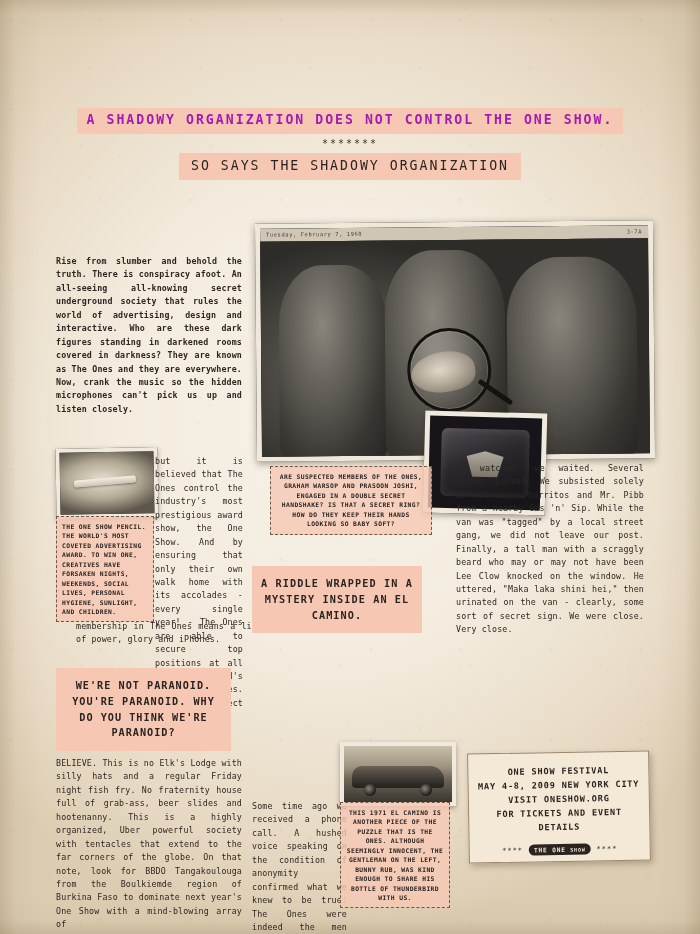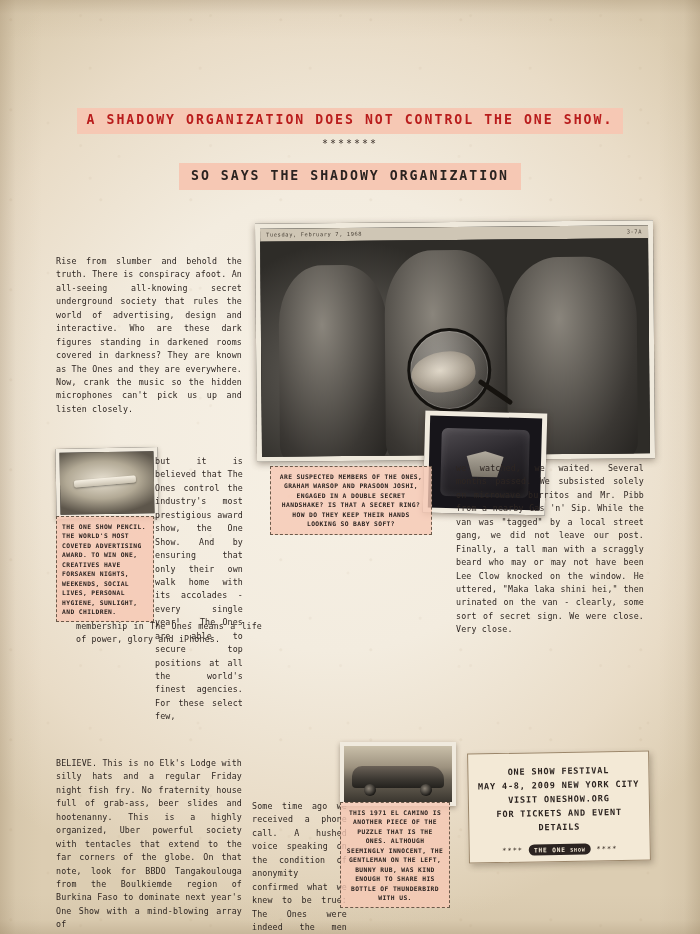--- a/index.html
+++ b/index.html
@@ -57,58 +57,58 @@
   .headline-block {
     position: absolute;
     left: 0;
     right: 0;
     top: 108px;
     text-align: center;
   }
   .hl-band {
     display: inline-block;
     background: #f6c8b4;
-    color: #b91c1c;
+    color: #a21caf;
     font-size: 13.2px;
     letter-spacing: 2.0px;
     font-weight: bold;
     padding: 4px 10px 5px 10px;
     line-height: 1.25;
   }
   .hl-stars {
     margin-top: 4px;
     font-size: 10px;
     letter-spacing: 2px;
     color: #3a2f28;
   }
   .hl-band2 {
     display: inline-block;
     background: #f6c8b4;
     color: #2b2320;
     font-size: 13.2px;
     letter-spacing: 2.0px;
-    font-weight: bold;
+    font-weight: normal;
     padding: 3px 12px 5px 12px;
     line-height: 1.5;
-    margin-top: 14px;
+    margin-top: 4px;
   }
 
   
   .col {
     position: absolute;
     font-size: 8.3px;
     line-height: 1.62;
     letter-spacing: 0.15px;
     text-align: justify;
     color: #2e2622;
   }
   .col p { margin: 0 0 8px 0; }
   .col p.indent { text-indent: 14px; }
 
-  #col-left-top   { left: 56px;  top: 255px;  width: 186px; }
+  #col-left-top   { left: 56px;  top: 255px;  width: 186px; font-weight: bold; }
   #col-left-wrap  { left: 155px; top: 455px;  width: 88px; }
   #col-left-after { left: 56px;  top: 620px;  width: 186px; margin-left: 20px; }
   #col-left-bot   { left: 56px;  top: 757px;  width: 186px; }
   #col-mid        { left: 252px; top: 646px;  width: 196px; }
   #col-mid-narrow { left: 252px; top: 800px;  width: 95px; }
   #col-right      { left: 456px; top: 462px;  width: 188px; }
 
   
   .peach {
     position: absolute;
@@ -406,26 +406,28 @@
   </div>
 
   <div class="col" id="col-left-wrap">
     <p>but it is believed that The Ones control the industry's most prestigious award show, the One Show. And by ensuring that only their own walk home with its accolades - every single year! - The Ones are able to secure top positions at all the world's finest agencies. For these select few,</p>
   </div>
 
   <div class="col" id="col-left-after">
     <p>membership in The Ones means a life of power, glory and iPhones.</p>
   </div>
 
+  <div class="peach" id="paranoid-box">WE'RE NOT PARANOID. YOU'RE PARANOID. WHY DO YOU THINK WE'RE PARANOID?</div>
 
   <div class="col" id="col-left-bot">
     <p>BELIEVE. This is no Elk's Lodge with silly hats and a regular Friday night fish fry. No fraternity house full of grab-ass, beer slides and hootenanny. This is a highly organized, Uber powerful society with tentacles that extend to the far corners of the globe. On that note, look for BBDO Tangakoulouga from the Boulkiemde region of Burkina Faso to dominate next year's One Show with a mind-blowing array of</p>
   </div>
 
 
+  <div class="peach" id="riddle-box">A RIDDLE WRAPPED IN A MYSTERY INSIDE AN EL CAMINO.</div>
 
   <div class="col" id="col-mid-narrow">
     <p>Some time ago we received a phone call. A hushed voice speaking on the condition of anonymity confirmed what we knew to be true: The Ones were indeed the men behind the curtain controlling the industry as we know it. The voice then provided the break we had been waiting for: the location of the secret entrance to the underground lair of The Ones. The address led to an abandoned El Camino in an empty lot on New York's West Side. We parked the van,</p>
   </div>
 
   <div class="photo-camino">
     <div class="inner">
       <div class="car"></div>
       <div class="wheel w1"></div>
       <div class="wheel w2"></div>

